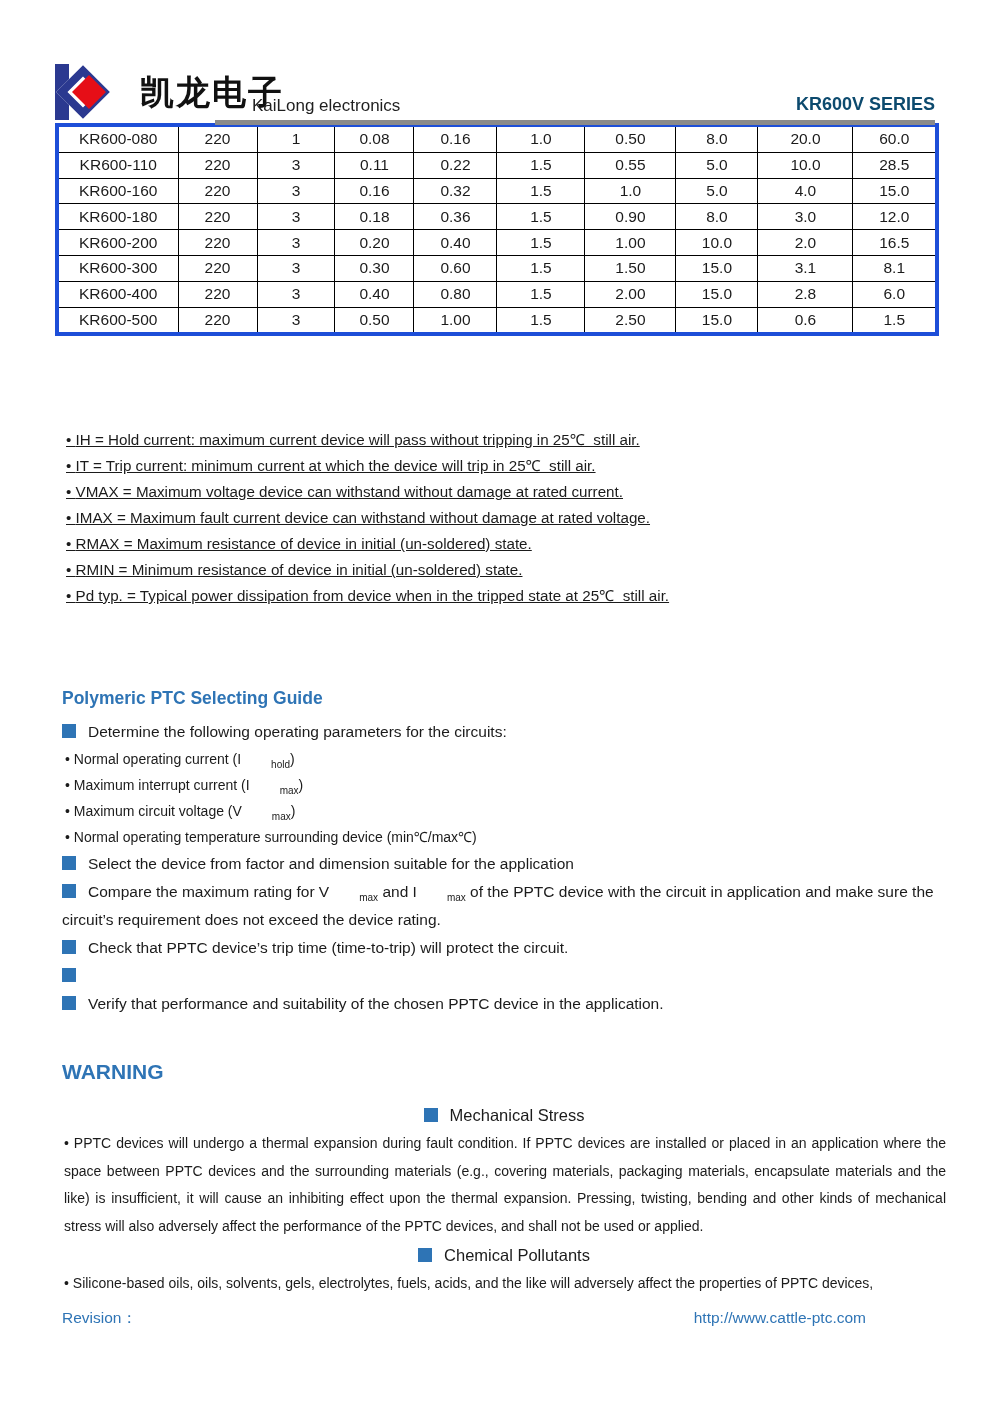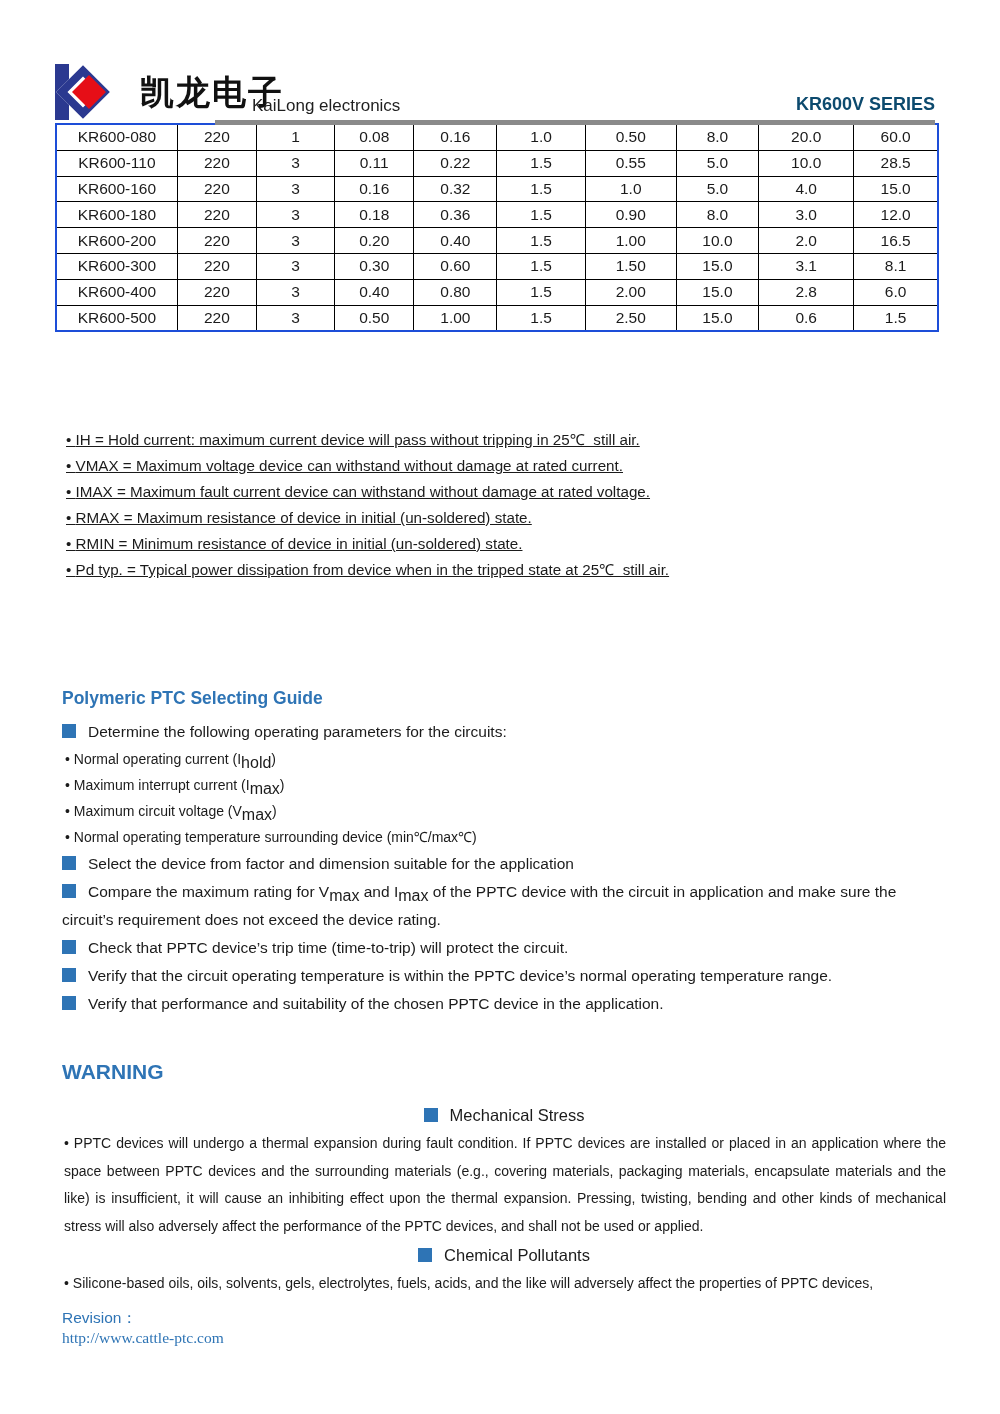--- a/index.html
+++ b/index.html
@@ -11,43 +11,43 @@
   .logo-mark{position:absolute;left:55px;top:62px;width:84px;height:62px;}
   .logo-bar{position:absolute;left:0;top:2px;width:14px;height:56px;background:#2b3990;}
   .logo-chevron{position:absolute;left:9px;top:11px;width:22px;height:22px;border:8px solid #2b3990;transform:rotate(45deg);background:#fff;}
   .logo-diamond{position:absolute;left:22px;top:18px;width:24px;height:24px;background:#e60e17;transform:rotate(45deg);}
   .logo-cn{position:absolute;left:140px;top:70px;font-size:34px;font-weight:bold;color:#111;font-family:"DejaVu Sans", sans-serif;letter-spacing:2px;}
   .company{position:absolute;left:252px;top:96px;font-size:17px;color:#1f1f1f;}
   .series{position:absolute;right:65px;top:94px;font-size:18px;font-weight:bold;color:#0c4a6e;}
   .rule{position:absolute;left:215px;top:120px;width:720px;height:5px;background:#8a8a8a;z-index:3;}
   
   table.spec{position:absolute;left:55px;top:123px;width:884px;border-collapse:collapse;table-layout:fixed;z-index:2;}
-  table.spec{border:2px solid #1d4ed8;}
+  table.spec{border:4px solid #1d4ed8;}
   table.spec td{border:1.5px solid #000;height:24.8px;text-align:center;font-size:15.5px;padding:0;}
   col.c0{width:13.75%} col.c1{width:8.98%} col.c2{width:8.86%} col.c3{width:8.98%}
   col.c4{width:9.43%} col.c5{width:10.0%} col.c6{width:10.34%} col.c7{width:9.32%}
   col.c8{width:10.8%} col.c9{width:9.54%}
   
   .section-title{font-size:17.5px;font-weight:bold;color:#2E74B5;margin:0 0 9px 0;}
   .param{position:absolute;left:62px;top:427px;width:880px;}
   .param-item{font-size:15.2px;line-height:26px;white-space:pre-wrap;padding-left:4px;text-decoration:underline;}
   .guide{position:absolute;left:62px;top:688px;width:886px;}
   .guide-list{margin-top:6px;}
   .sq-item{font-size:15.5px;line-height:28px;}
   .dot-item{font-size:14px;line-height:26px;padding-left:3px;}
   .sq{display:inline-block;width:14px;height:14px;background:#2E74B5;margin-right:12px;vertical-align:-1px;}
-  sub{font-size:16px;line-height:0;}
+  sub{font-size:10px;line-height:0;margin-left:30px;}
   
   .warning{position:absolute;left:62px;top:1060px;width:884px;}
   .warning-title{font-size:21px;font-weight:bold;color:#2E74B5;margin:0 0 16px 0;}
   .sub-heading{font-size:16.5px;line-height:30px;text-align:center;}
   .warning-body{font-size:14px;line-height:27.5px;text-align:justify;margin:0;padding-left:2px;}
   
-  .footer{position:absolute;left:62px;top:1308px;width:876px;display:flex;justify-content:space-between;align-items:baseline;color:#2E74B5;font-size:15.5px;flex-direction:column;}
-  .footer .url{margin-right:28px;font-family:Liberation Serif, serif;}
+  .footer{position:absolute;left:62px;top:1308px;width:876px;display:flex;justify-content:space-between;align-items:baseline;color:#2E74B5;font-size:15.5px;}
+  .footer .url{margin-right:72px;}
 </style>
 </head>
 <body>
 
 <div class="logo-mark">
   <div class="logo-bar"></div>
   <div class="logo-chevron"></div>
   <div class="logo-diamond"></div>
 </div>
 <div class="logo-cn">凯龙电子</div>
@@ -164,40 +164,41 @@
         <td>15.0</td>
         <td>0.6</td>
         <td>1.5</td>
       </tr>
     </tbody>
 </table>
 
 <div class="param">
   <div>
       <div class="param-item"><span>• </span><span>IH = Hold current: maximum current device will pass without tripping in 25℃  still air.</span></div>
+      <div class="param-item"><span>• </span><span>IT = Trip current: minimum current at which the device will trip in 25℃  still air.</span></div>
       <div class="param-item"><span>• </span><span>VMAX = Maximum voltage device can withstand without damage at rated current.</span></div>
       <div class="param-item"><span>• </span><span>IMAX = Maximum fault current device can withstand without damage at rated voltage.</span></div>
       <div class="param-item"><span>• </span><span>RMAX = Maximum resistance of device in initial (un-soldered) state.</span></div>
       <div class="param-item"><span>• </span><span>RMIN = Minimum resistance of device in initial (un-soldered) state.</span></div>
       <div class="param-item"><span>• </span><span>Pd typ. = Typical power dissipation from device when in the tripped state at 25℃  still air.</span></div>
     </div>
 </div>
 
 <div class="guide">
   <div class="section-title">Polymeric PTC Selecting Guide</div>
   <div class="guide-list">
       <div class="sq-item"><span class="sq"></span><span>Determine the following operating parameters for the circuits:</span></div>
       <div class="dot-item"><span>• </span><span>Normal operating current (I</span><sub>hold</sub><span>)</span></div>
       <div class="dot-item"><span>• </span><span>Maximum interrupt current (I</span><sub>max</sub><span>)</span></div>
       <div class="dot-item"><span>• </span><span>Maximum circuit voltage (V</span><sub>max</sub><span>)</span></div>
       <div class="dot-item"><span>• </span><span>Normal operating temperature surrounding device (min℃/max℃)</span></div>
       <div class="sq-item"><span class="sq"></span><span>Select the device from factor and dimension suitable for the application</span></div>
       <div class="sq-item"><span class="sq"></span><span>Compare the maximum rating for V</span><sub>max</sub><span> and I</span><sub>max</sub><span> of the PPTC device with the circuit in application and make sure the circuit’s requirement does not exceed the device rating.</span></div>
       <div class="sq-item"><span class="sq"></span><span>Check that PPTC device’s trip time (time-to-trip) will protect the circuit.</span></div>
-      <div class="sq-item"><span class="sq"></span><span>Verify that the circuit operating temperature is within the PPTC device’s normal operating temperature range.</span></div>
+      <div class="sq-item"><span class="sq"></span></div>
       <div class="sq-item"><span class="sq"></span><span>Verify that performance and suitability of the chosen PPTC device in the application.</span></div>
     </div>
 </div>
 
 <div class="warning">
   <div class="warning-title">WARNING</div>
   <div>
       <div class="sub-heading"><span class="sq"></span><span>Mechanical Stress</span></div>
       <p class="warning-body">• PPTC devices will undergo a thermal expansion during fault condition. If PPTC devices are installed or placed in an application where the space between PPTC devices and the surrounding materials (e.g., covering materials, packaging materials, encapsulate materials and the like) is insufficient, it will cause an inhibiting effect upon the thermal expansion. Pressing, twisting, bending and other kinds of mechanical stress will also adversely affect the performance of the PPTC devices, and shall not be used or applied.</p>
       <div class="sub-heading"><span class="sq"></span><span>Chemical Pollutants</span></div>

